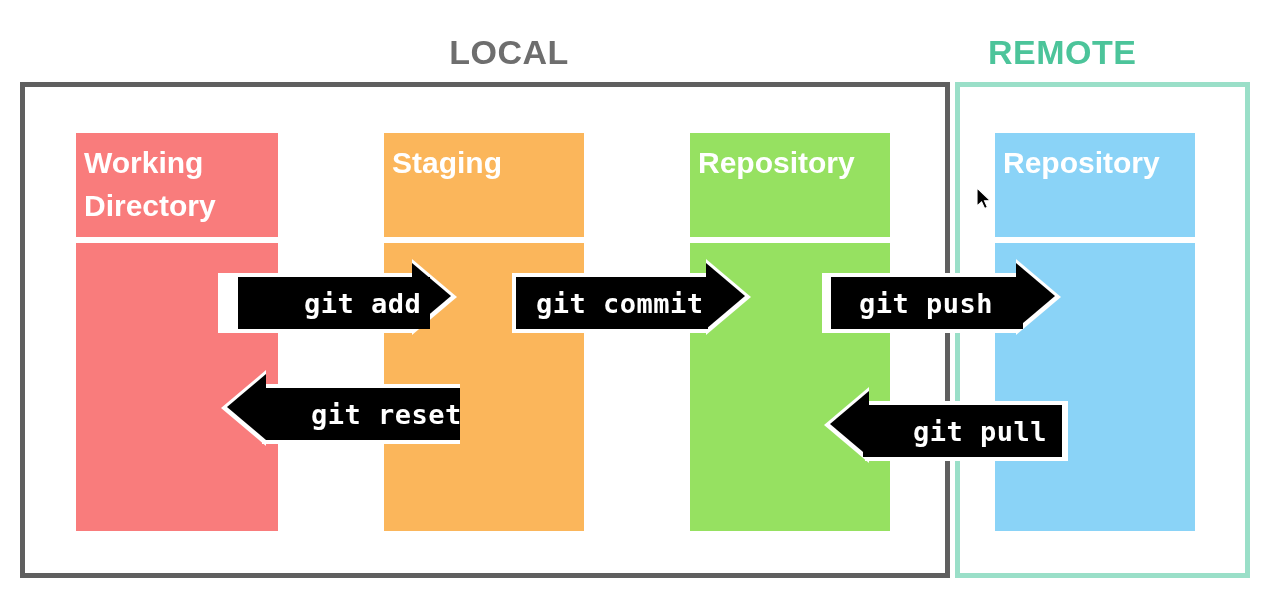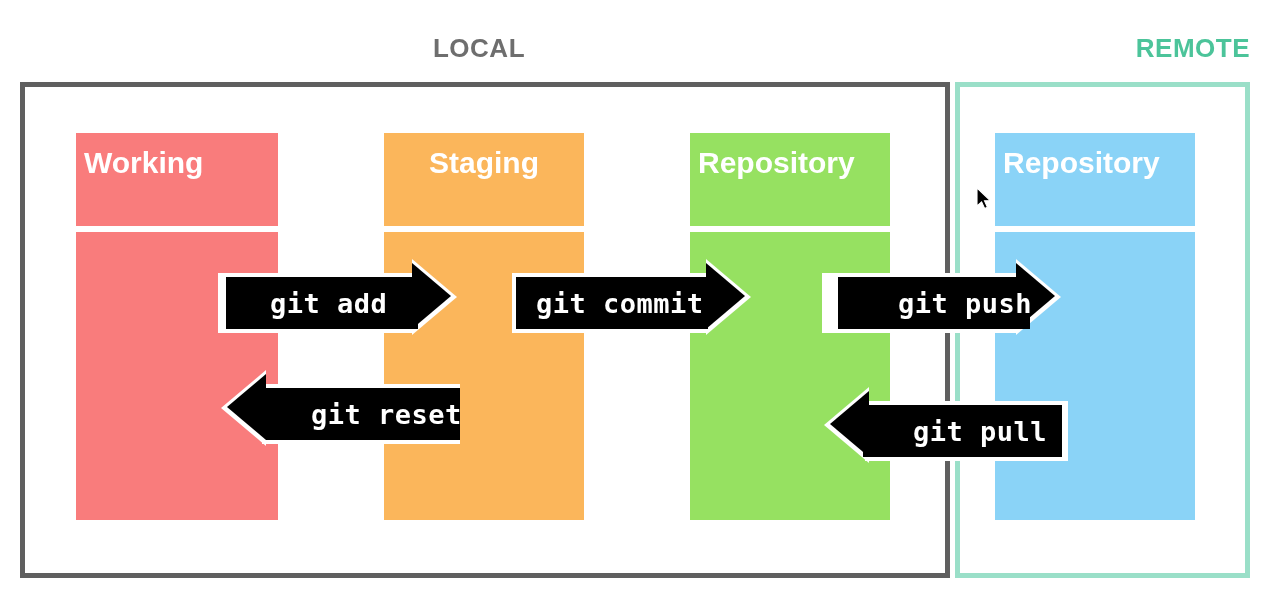--- a/index.html
+++ b/index.html
@@ -17,36 +17,37 @@
     position: relative;
     width: 1280px;
     height: 603px;
     background: #ffffff;
   }
 
   
   .zone-title {
     position: absolute;
     font-weight: bold;
-    font-size: 26px;
+    font-size: 34px;
     letter-spacing: 0.5px;
     white-space: nowrap;
+    margin-left: 30px;
   }
   #local-title {
     left: 0;
     top: 33px;
     width: 958px;
     text-align: center;
     color: #6e6e6e;
   }
   #remote-title {
     left: 958px;
     top: 33px;
     width: 292px;
-    text-align: right;
+    text-align: left;
     color: #4cc49a;
   }
 
   
   .zone-box {
     position: absolute;
     box-sizing: border-box;
     background: transparent;
   }
   #local-box {
@@ -66,34 +67,34 @@
     border-left: 5px solid #9adfc8;
   }
 
   
   .col {
     position: absolute;
     top: 133px;
   }
   .col-head {
     box-sizing: border-box;
-    height: 93px;
+    height: 104px;
     padding: 8px 8px 0 8px;
     color: #ffffff;
     font-weight: bold;
     font-size: 30px;
     line-height: 43px;
   }
   .col-body {
     height: 288px;
     margin-top: 6px;
   }
 
   .head-left   { text-align: left; }
-  .head-right  { text-align: center; }
+  .head-right  { text-align: left; }
 
   #col-working  { left: 76px;  width: 202px; }
   #col-staging  { left: 384px; width: 200px; }
   #col-repo     { left: 690px; width: 200px; }
   #col-remote   { left: 995px; width: 200px; }
 
   .c-red   { background: #f97c7c; }
   .c-orange{ background: #fbb65b; }
   .c-green { background: #96e161; }
   .c-blue  { background: #8ad3f7; }
@@ -169,20 +170,21 @@
 
   <div class="zone-title" id="local-title">LOCAL</div>
   <div class="zone-title" id="remote-title">REMOTE</div>
 
   <div class="zone-box" id="local-box"></div>
   <div class="zone-box" id="remote-box"></div>
 
   <div class="col" id="col-working">
     <div class="col-head c-red head-left">
       <div>Working</div>
+      <div>Directory</div>
     </div>
     <div class="col-body c-red"></div>
   </div>
 
   <div class="col" id="col-staging">
     <div class="col-head c-orange head-right">
       <div>Staging</div>
     </div>
     <div class="col-body c-orange"></div>
   </div>
@@ -200,39 +202,39 @@
       <div>Repository</div>
       <div></div>
     </div>
     <div class="col-body c-blue"></div>
   </div>
 
   <div class="arrow-wrap" style="left:222px; top:277px;">
     <div class="arrow-outline" style="width:194px;"></div>
     <div class="arrow-head head-r-outline" style="left:190px;"></div>
     <div class="arrow-head head-r-fill" style="left:190px;"></div>
-    <div class="arrow-body" style="left:4px; width:192px; padding-left:44px; box-sizing:border-box;">
+    <div class="arrow-body" style="left:16px; width:192px; padding-left:66px; box-sizing:border-box;">
       <span class="arrow-label">git add</span>
     </div>
   </div>
 
   <div class="arrow-wrap" style="left:516px; top:277px;">
     <div class="arrow-outline" style="width:194px;"></div>
     <div class="arrow-head head-r-outline" style="left:190px;"></div>
     <div class="arrow-head head-r-fill" style="left:190px;"></div>
     <div class="arrow-body" style="left:0; width:192px; padding-left:20px; box-sizing:border-box;">
       <span class="arrow-label">git commit</span>
     </div>
   </div>
 
   <div class="arrow-wrap" style="left:826px; top:277px;">
     <div class="arrow-outline" style="width:194px;"></div>
     <div class="arrow-head head-r-outline" style="left:190px;"></div>
     <div class="arrow-head head-r-fill" style="left:190px;"></div>
-    <div class="arrow-body" style="left:12px; width:192px; padding-left:60px; box-sizing:border-box;">
+    <div class="arrow-body" style="left:5px; width:192px; padding-left:28px; box-sizing:border-box;">
       <span class="arrow-label">git push</span>
     </div>
   </div>
 
   <div class="arrow-wrap" style="left:221px; top:388px;">
     <div class="arrow-outline" style="left:41px; width:198px;"></div>
     <div class="arrow-head head-l-outline" style="left:0;"></div>
     <div class="arrow-head head-l-fill" style="left:6px;"></div>
     <div class="arrow-body" style="left:45px; width:194px; padding-left:45px; box-sizing:border-box;text-align:center;">
       <span class="arrow-label">git reset</span>

